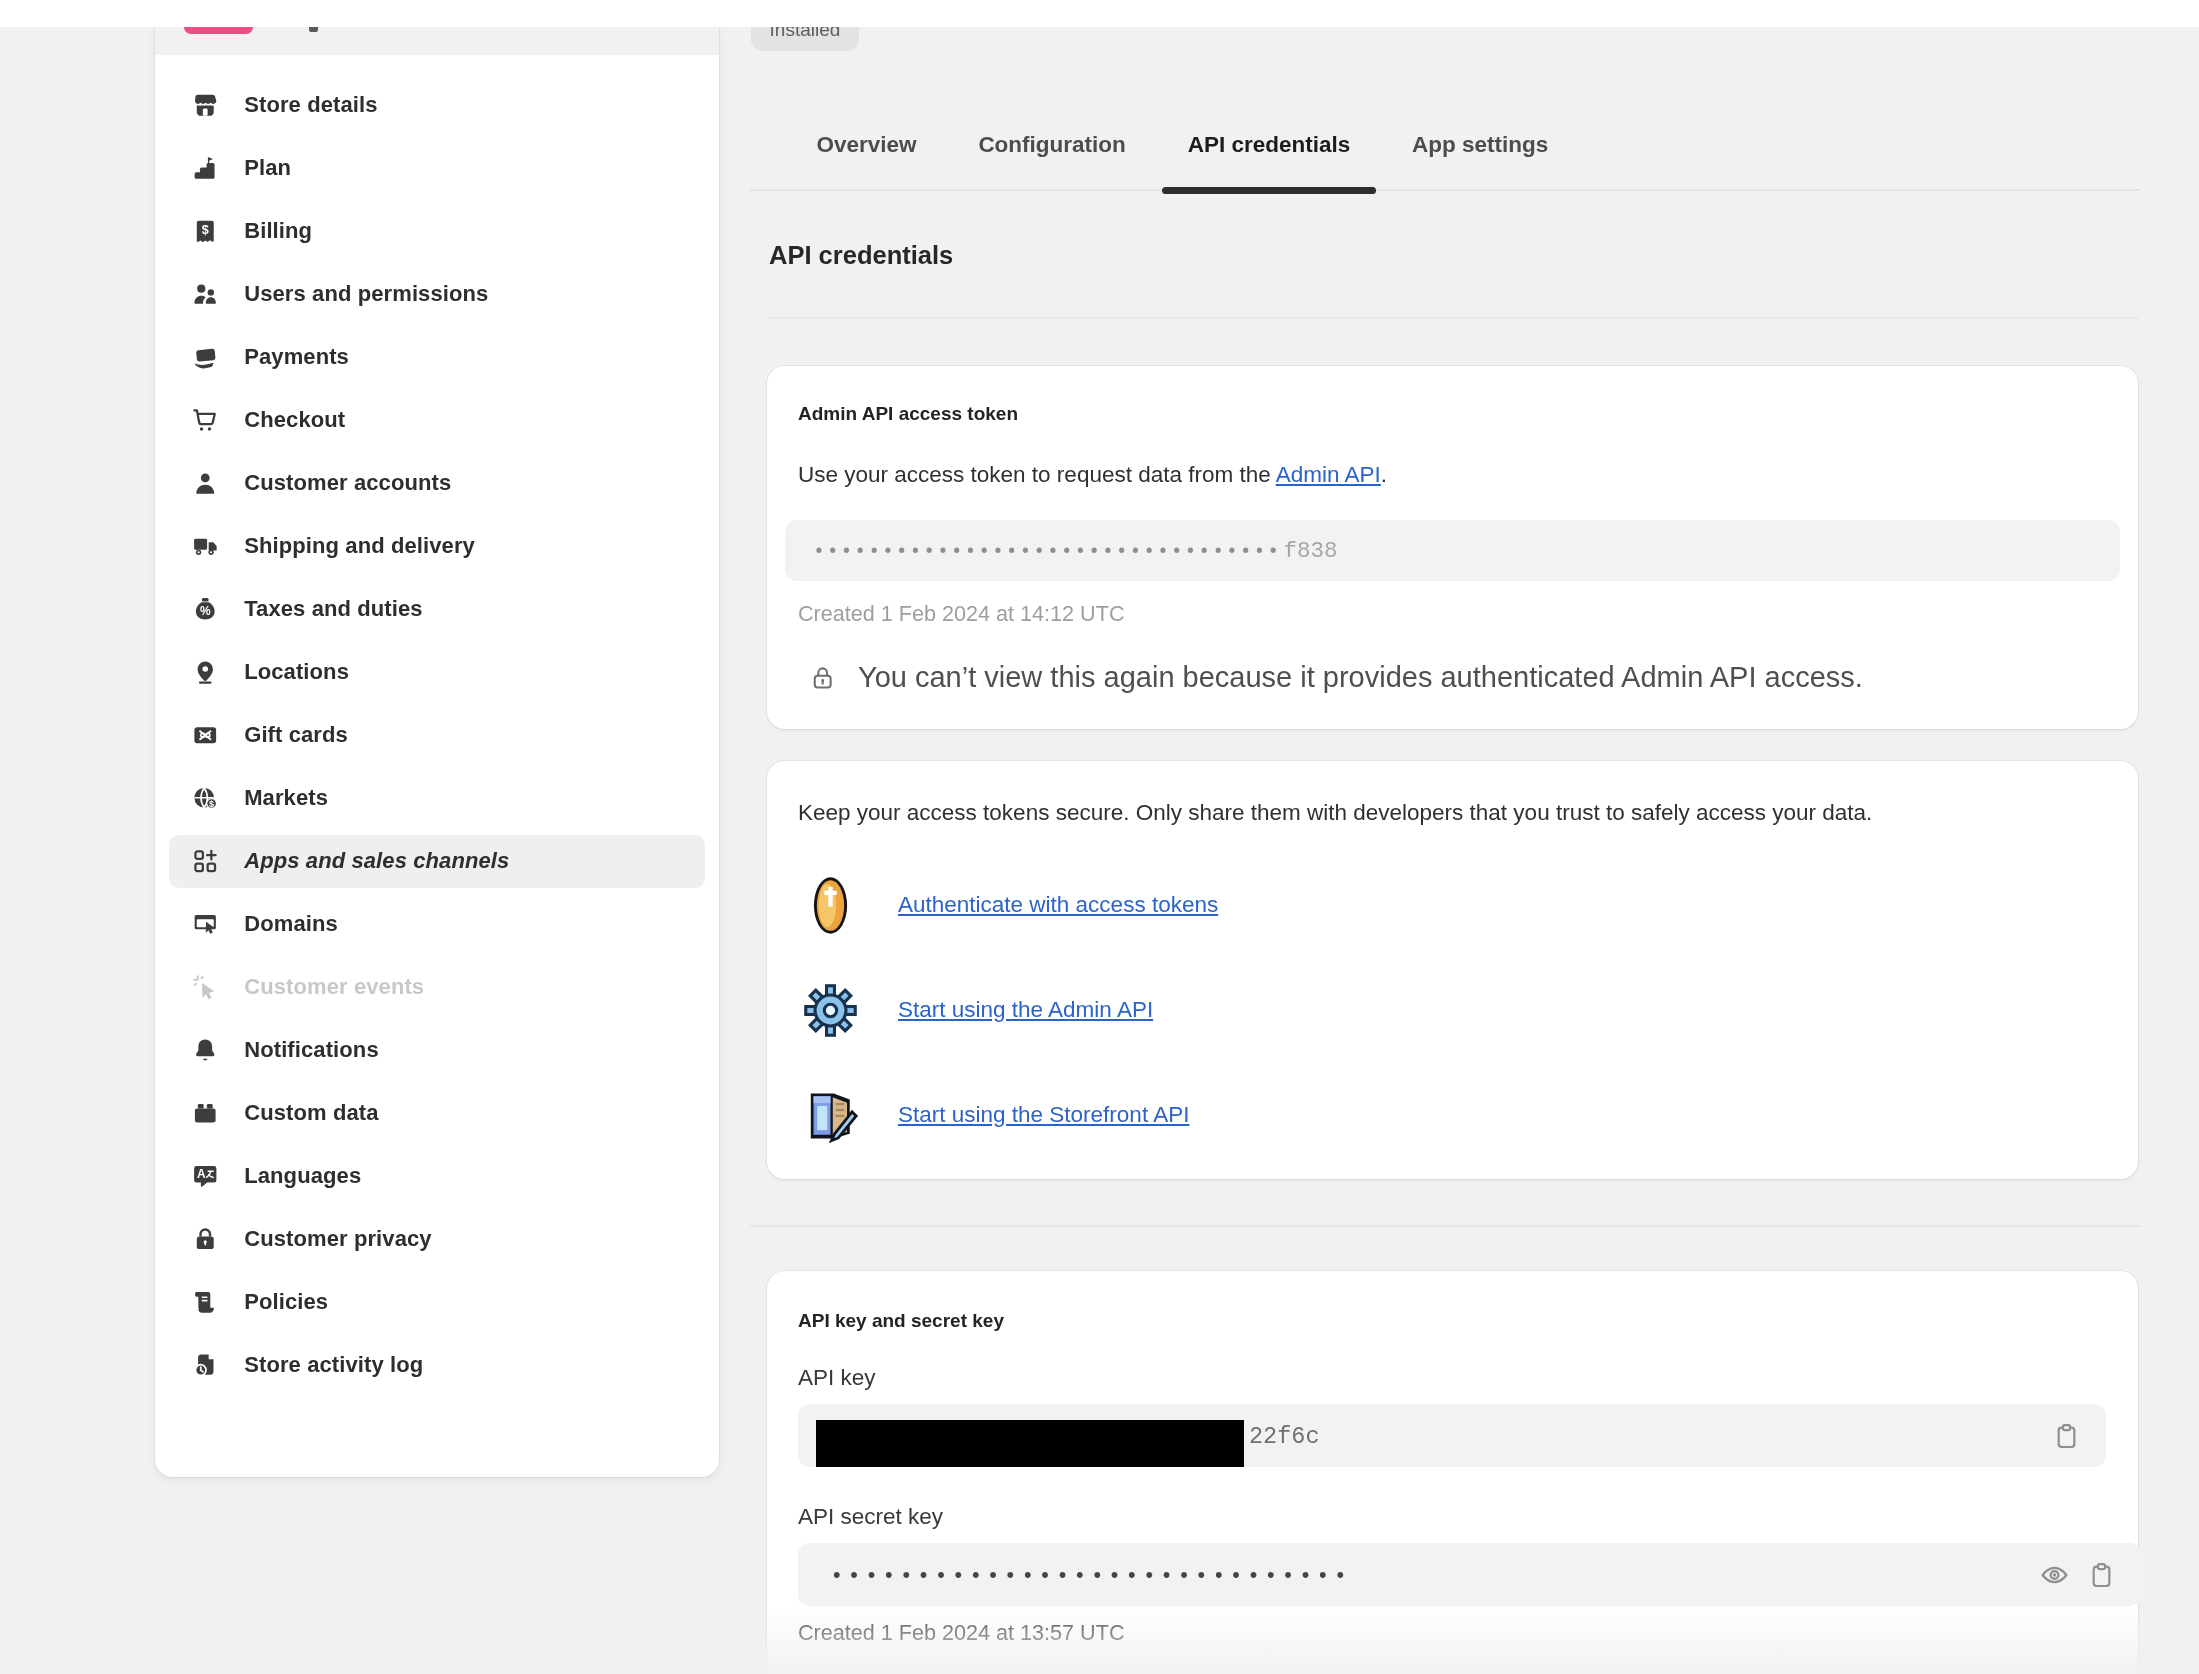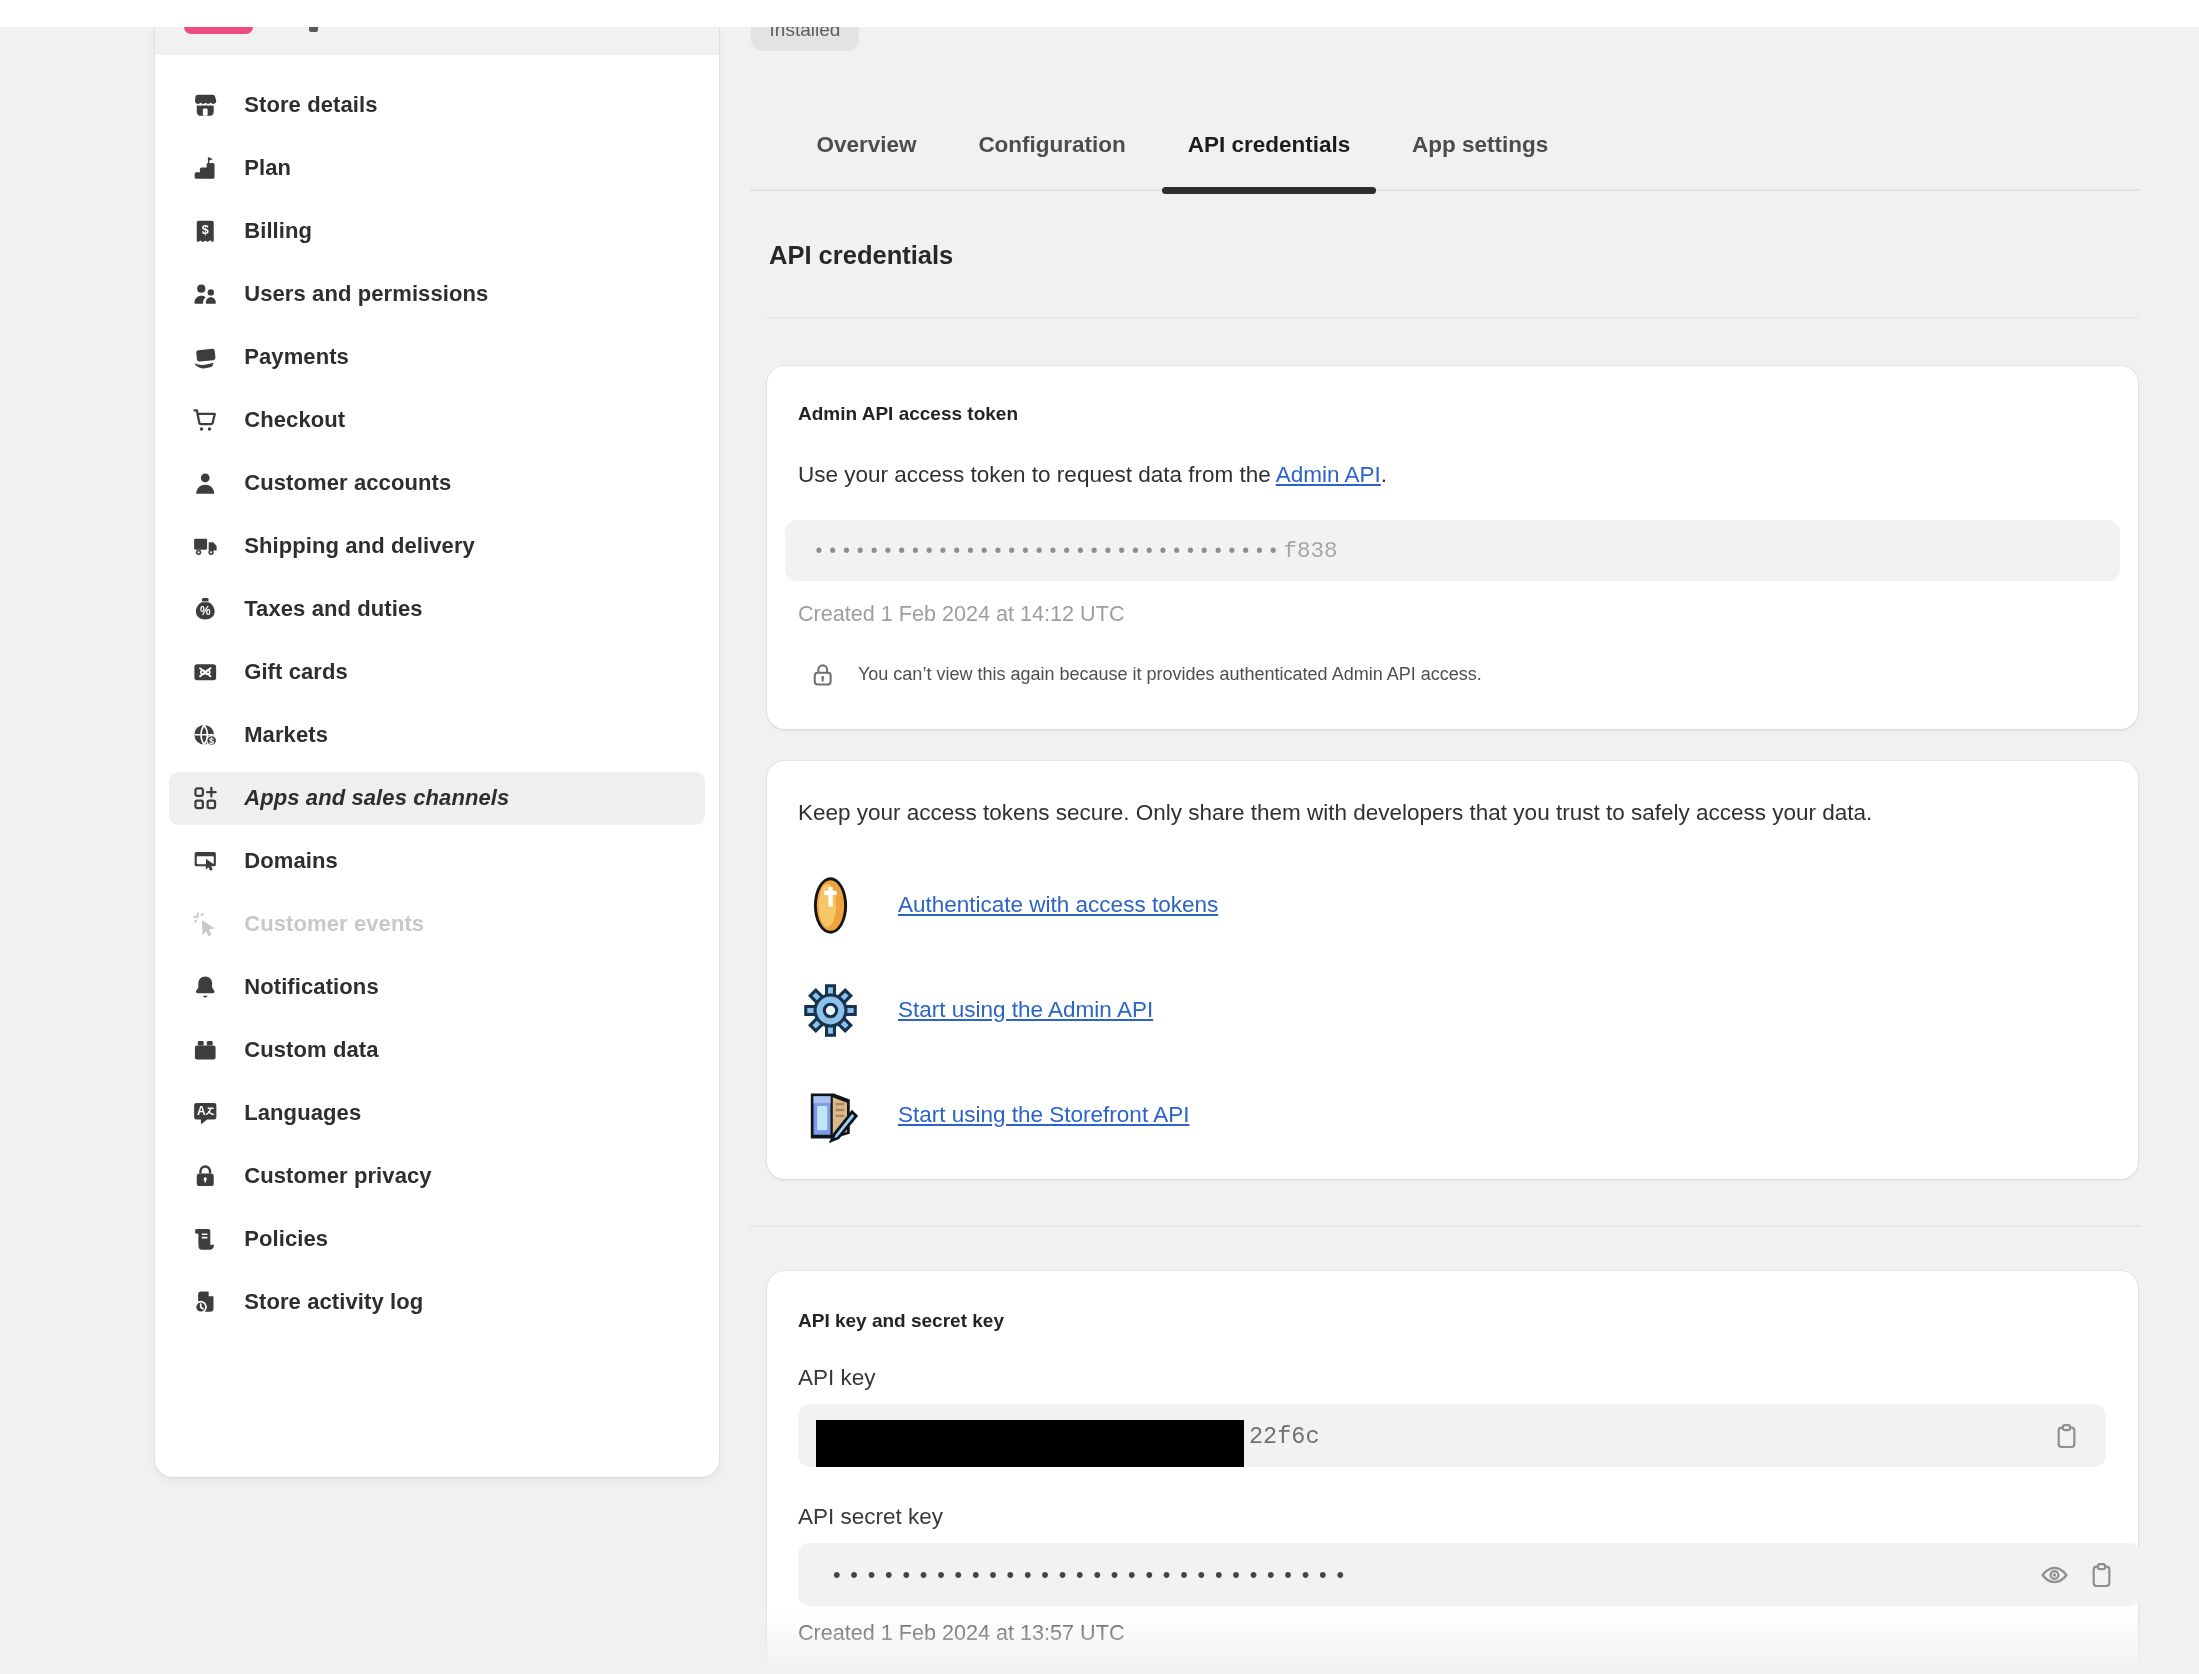--- a/index.html
+++ b/index.html
@@ -66,21 +66,21 @@
     display:flex;align-items:center;
   }
   .dots-gray{font-size:19.6px;letter-spacing:6.9px;color:#8e8e8e;white-space:nowrap;}
   .dots-dark{font-size:21.6px;letter-spacing:9.8px;color:#454545;white-space:nowrap;}
   .mono{font-family:"Liberation Mono","DejaVu Sans Mono",monospace;}
   .token-suffix{font-size:22.5px;color:#a6a6a6;}
   .key-suffix{font-size:23.5px;color:#707070;}
   .created1{position:absolute;left:31px;font-size:21.6px;color:#9e9e9e;}
   .created2{position:absolute;left:31px;font-size:21.6px;color:#484848;}
   .lockrow{position:absolute;left:42px;display:flex;align-items:center;gap:21.6px;}
-  .lockrow span{font-size:18px;color:#4f4f4f;}
+  .lockrow span{font-size:29px;color:#4f4f4f;}
   .linkrow{position:absolute;left:35px;height:84px;display:flex;align-items:center;gap:39px;}
   .pixicon{width:57px;display:flex;justify-content:center;flex:none;}
   .linkrow .link{font-size:22.5px;}
   .field-label{position:absolute;left:31px;font-size:22.5px;color:#383838;}
   .redact{position:absolute;left:17.6px;bottom:0;width:428px;height:47px;background:#000;}
   .icon-btn{position:absolute;top:50%;transform:translateY(-50%);cursor:pointer;display:flex;}
   .bottomfade{left:0;bottom:0;width:2199px;height:69px;z-index:10;
     background:linear-gradient(to bottom,rgba(241,241,241,0),rgba(241,241,241,0.95));}
 </style>
 </head>
@@ -187,20 +187,30 @@
         <div class="row">
       <svg viewBox="0 0 20 20" fill="currentColor">
             <rect x="7.4" y="1.6" width="5.2" height="2.6" rx="1.2"></rect>
             <path d="M7.2 4.8h5.6c2.6 1.6 4.3 4.1 4.3 6.8 0 4-3.2 6.2-7.1 6.2S2.9 15.6 2.9 11.6c0-2.7 1.7-5.2 4.3-6.8z"></path>
             <text x="10" y="14.4" text-anchor="middle" font-size="9" font-weight="bold" fill="#fff" font-family="Liberation Sans">%</text>
           </svg>
       <span class="nav-label">Taxes and duties</span>
         </div>
       </li>
 
+    <li>
+        <div class="row">
+      <svg viewBox="0 0 20 20" fill="currentColor">
+            <path d="M10 1.8a5.8 5.8 0 0 1 5.8 5.8c0 3.6-2.9 6.7-5.1 8.8a1 1 0 0 1-1.4 0C7.1 14.3 4.2 11.2 4.2 7.6A5.8 5.8 0 0 1 10 1.8z"></path>
+            <circle cx="10" cy="7.6" r="2.1" fill="#fff"></circle>
+            <path d="M6 17.8h8" stroke="currentColor" stroke-width="1.6" stroke-linecap="round"></path>
+          </svg>
+      <span class="nav-label">Locations</span>
+        </div>
+      </li>
 
     <li>
         <div class="row">
       <svg viewBox="0 0 20 20" fill="currentColor">
             <rect x="1.8" y="4" width="16.4" height="12" rx="2"></rect>
             <g stroke="#fff" stroke-width="1.3" fill="none">
               <circle cx="8.1" cy="10" r="1.5"></circle>
               <circle cx="11.9" cy="10" r="1.5"></circle>
               <path d="M5.6 13.4l8.8-6.8M5.6 6.6l8.8 6.8"></path>
             </g>

